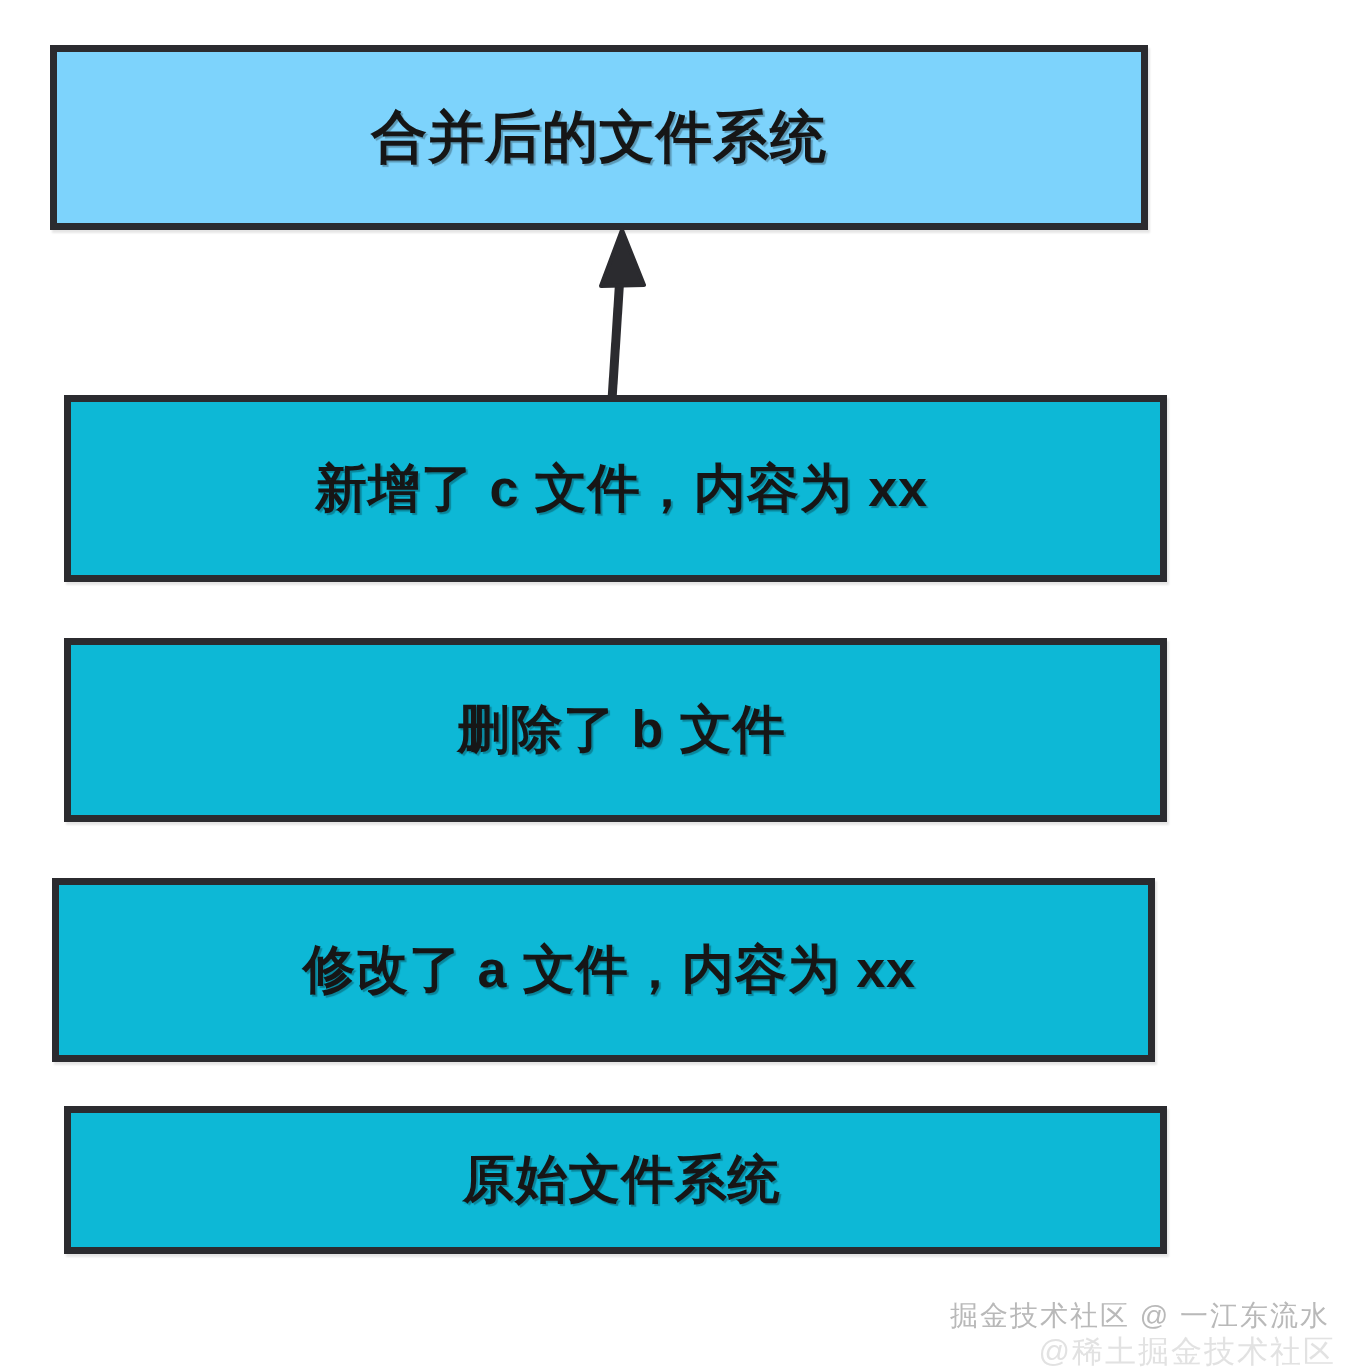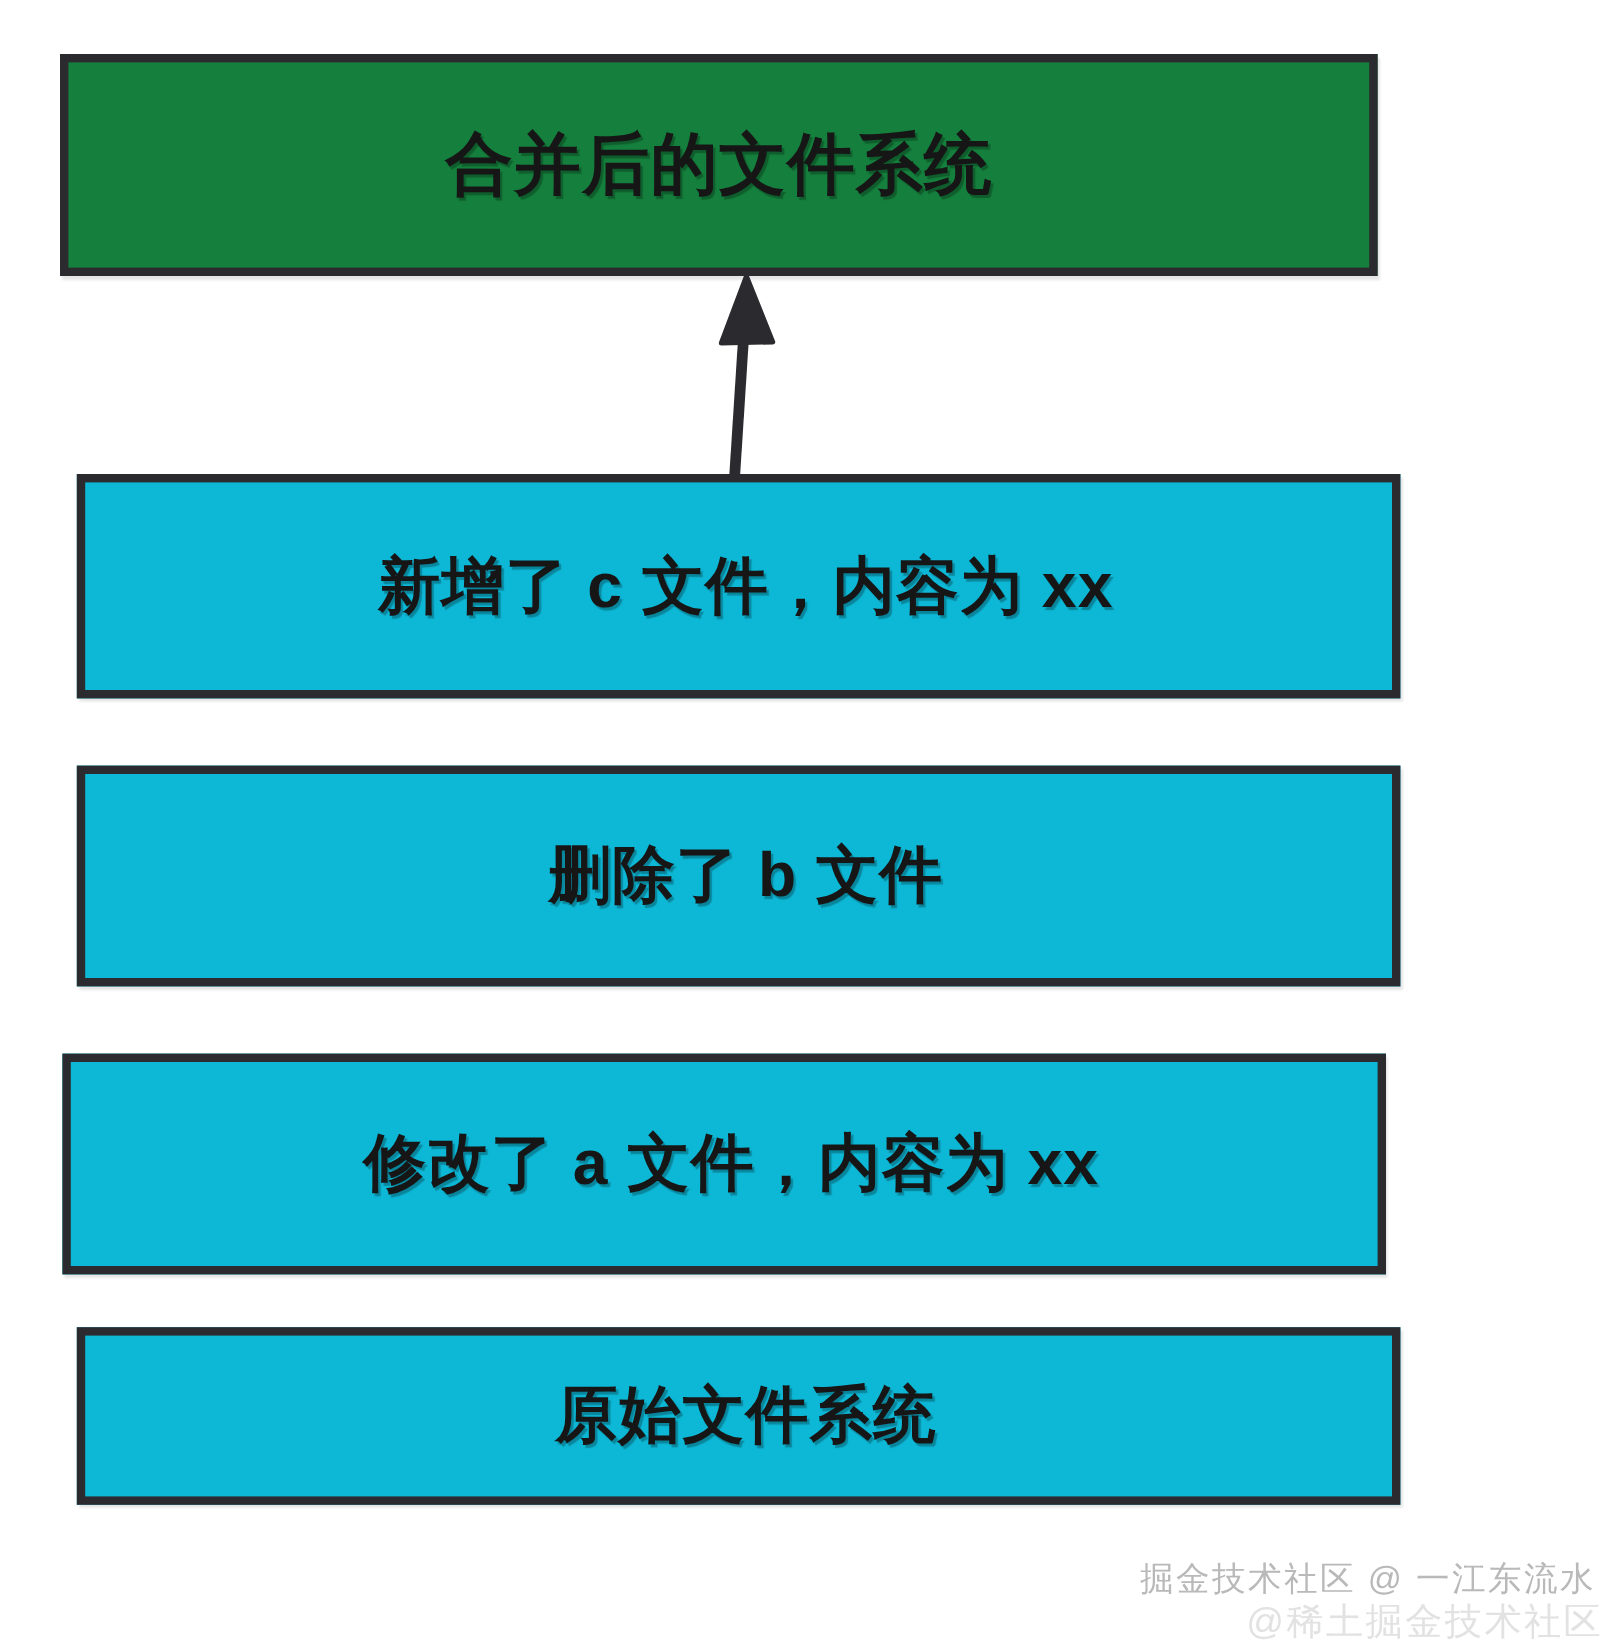--- a/index.html
+++ b/index.html
@@ -21,21 +21,21 @@
   .layer-box {
     position: absolute;
     box-sizing: border-box;
     border: 7px solid #2b2b2f;
     display: flex;
     align-items: center;
     justify-content: center;
     box-shadow: 2px 3px 2px rgba(0,0,0,0.10);
   }
   .layer-box.merged {
-    background: #15803d;
+    background: #7dd3fc;
   }
   .layer-box.layer {
     background: #0db8d6;
     padding-left: 12px;
   }
 
   .layer-label {
     color: #161616;
     font-weight: bold;
     letter-spacing: 1px;

